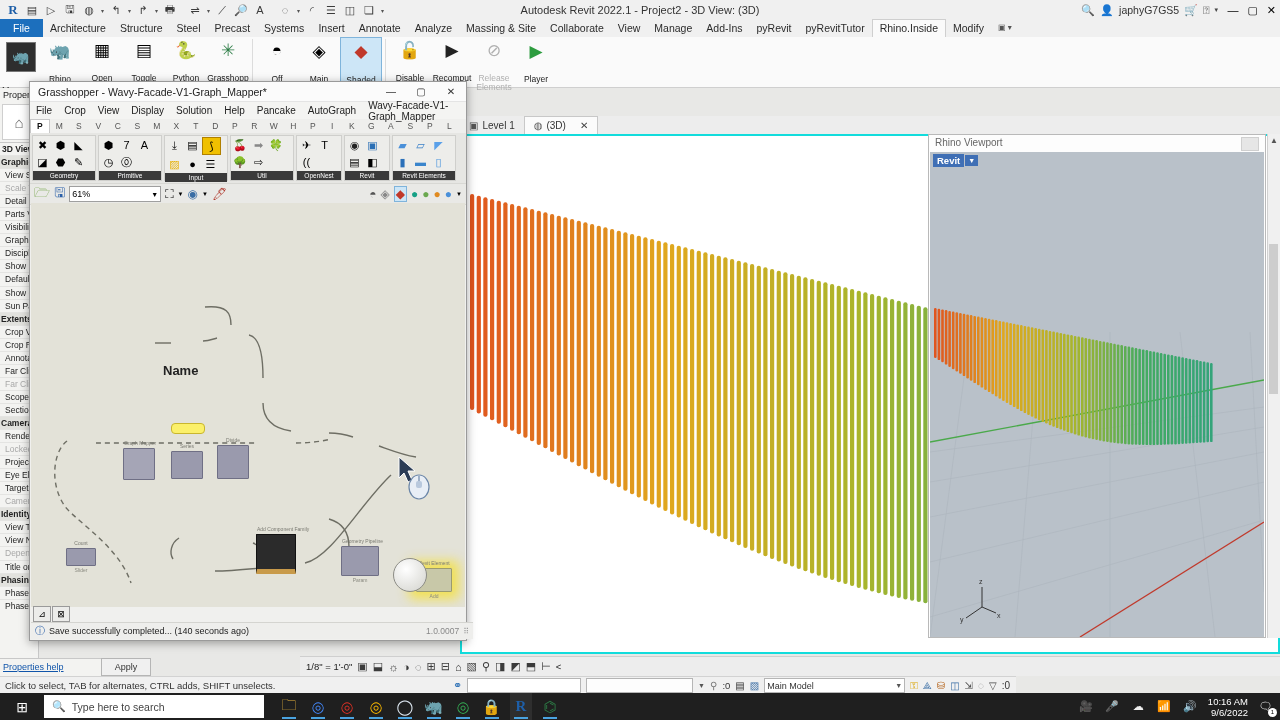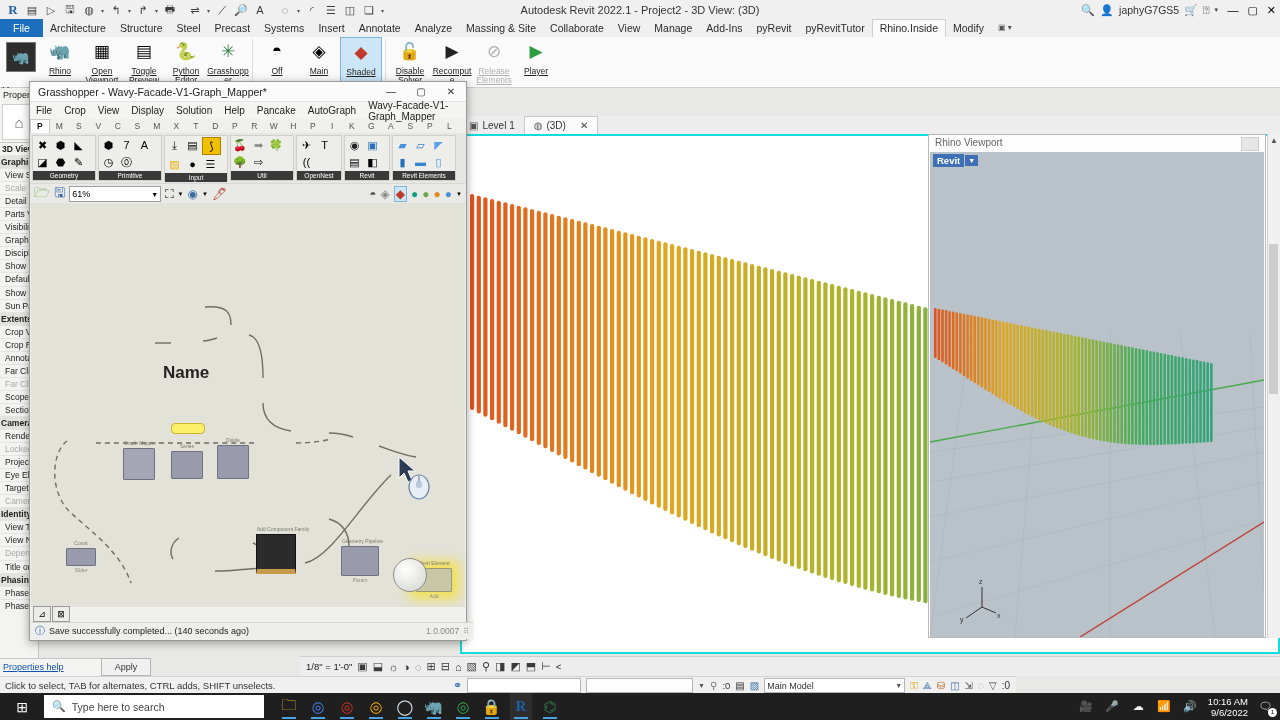--- a/index.html
+++ b/index.html
@@ -33,22 +33,22 @@
   .ribtabs .tab.mini{font-size:8px;color:#555;}
 
   
   .ribbon{position:absolute;left:0;top:37px;width:1280px;height:50px;background:#fafafa;
           border-bottom:1px solid #cfcfcf;display:flex;align-items:flex-start;}
   .rbig{width:28px;height:28px;margin:5px 3px 0 6px;background:#2e2e2e;border:1px solid #777;
         display:flex;align-items:center;justify-content:center;color:#ddd;font-size:14px;}
   .rbtn{width:42px;height:48px;display:flex;flex-direction:column;align-items:center;
         padding-top:3px;box-sizing:border-box;}
   .rbtn .gl{height:22px;display:flex;align-items:center;justify-content:center;font-size:17px;}
-  .rbtn .lbl{font-size:8.5px;line-height:8.5px;text-align:center;color:#222;margin-top:5px;
-             word-break:break-word;width:42px;text-decoration:underline;}
+  .rbtn .lbl{font-size:8.5px;line-height:8.5px;text-align:center;color:#222;margin-top:13px;
+             word-break:break-word;width:42px;}
   .rbtn.sel{background:#cde6f7;border:1px solid #7fb4db;box-sizing:border-box;}
   .rbtn.dis .gl,.rbtn.dis .lbl{color:#b0b0b0;}
   .rsep{width:1px;height:42px;background:#dcdcdc;margin:2px 3px 0 3px;}
   .morebox{position:absolute;left:2px;top:85px;font-size:9px;color:#333;}
 
   
   .props{position:absolute;left:0;top:88px;width:38px;height:588px;background:#f3f3f1;
          border-right:1px solid #c8c8c8;font-size:8.5px;color:#222;overflow:hidden;}
   .props .hdr{padding:2px 3px;font-size:9px;}
   .props .thumb{height:34px;border:1px solid #cfcfcf;background:#fff;margin:2px;
@@ -147,21 +147,21 @@
   .ghminibar{position:absolute;left:3px;bottom:18px;display:flex;gap:1px;}
   .ghminibar div{width:16px;height:14px;border:1px solid #9a9a9a;background:#ececea;
                  display:flex;align-items:center;justify-content:center;font-size:9px;}
 
   .ghnode{position:absolute;background:#9a9aad;border:1px solid #6f6f85;box-sizing:border-box;
           border-radius:1px;}
   .ghnode .cap{position:absolute;left:0;right:0;top:-9px;font-size:5px;color:#7a7a72;
                text-align:center;white-space:nowrap;}
   .ghnode .sub{position:absolute;left:0;right:0;bottom:-8px;font-size:5px;color:#8a8a80;
                text-align:center;white-space:nowrap;}
-  .nodelabel{position:absolute;font-size:17px;font-weight:bold;color:#222;}
+  .nodelabel{position:absolute;font-size:13px;font-weight:bold;color:#222;}
 
   
   .taskbar{position:absolute;left:0;top:693px;width:1280px;height:27px;background:#1f1f1f;
            display:flex;align-items:center;}
   .startbtn{width:44px;height:27px;display:flex;align-items:center;justify-content:center;
             color:#fff;font-size:14px;}
   .searchbox{width:212px;height:23px;background:#fff;display:flex;align-items:center;gap:6px;
              padding-left:8px;font-size:10.5px;color:#444;}
   .tbicons{display:flex;align-items:flex-end;gap:7px;margin-left:14px;height:27px;}
   .tbi{width:22px;height:27px;display:flex;align-items:center;justify-content:center;font-size:15px;

